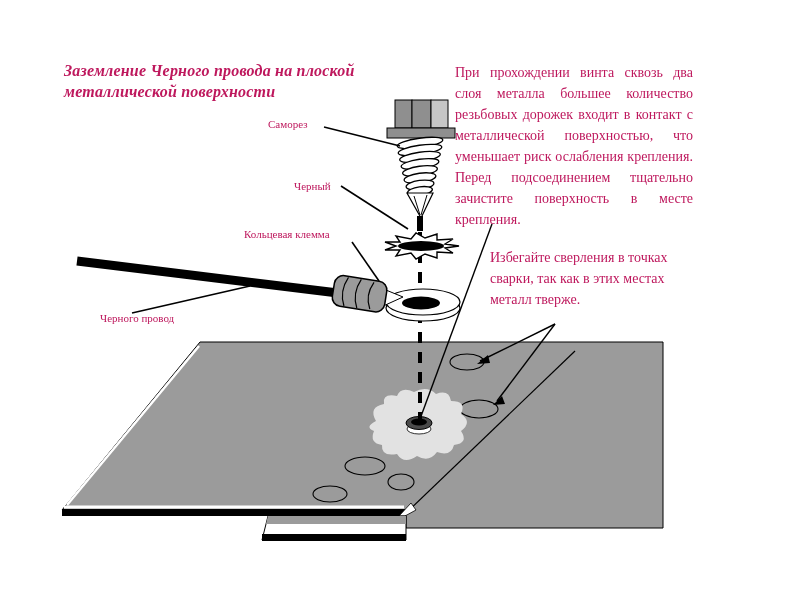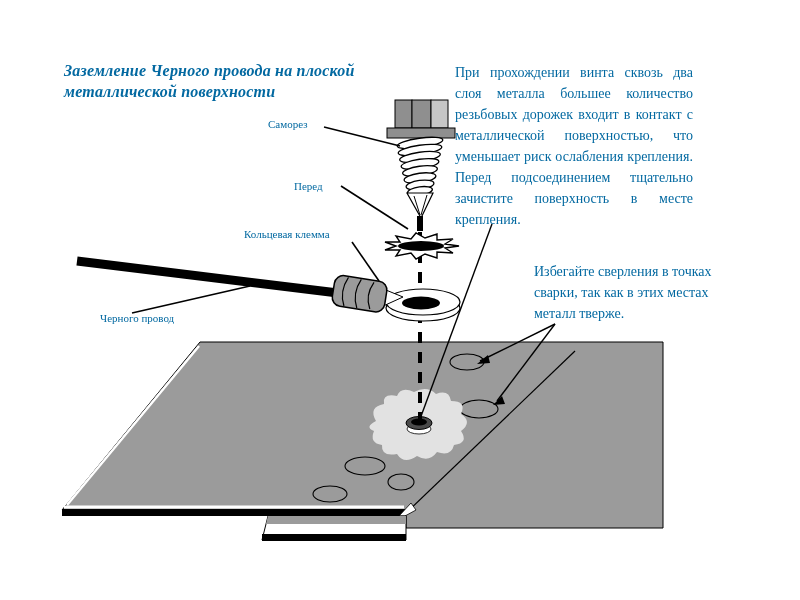--- a/index.html
+++ b/index.html
@@ -1,29 +1,29 @@
 <!DOCTYPE html>
 <html><head>
 <meta charset="utf-8">
 <style>
   html,body { margin:0; padding:0; background:#fff; }
   .canvas {
     position:relative; width:800px; height:600px; background:#fff;
-    font-family:"Liberation Serif", serif; color:#0369a1; overflow:hidden;
+    font-family:"Liberation Serif", serif; color:#be185d; overflow:hidden;
   }
   .canvas svg { position:absolute; left:0; top:0; }
   .txt { position:absolute; }
   .title {
     left:64px; top:60px; width:362px;
     font-size:16px; line-height:21px; font-weight:bold; font-style:italic;
     letter-spacing:0.2px;
   }
   .para { font-size:14px; line-height:21px; }
   .para-main { left:455px; top:62px; width:238px; text-align:justify; text-align-last:left; }
-  .para-warning { left:490px; top:261px; width:200px;margin-left:44px; }
+  .para-warning { left:490px; top:247px; width:200px; }
   .lbl { position:absolute; font-size:11px; line-height:15px; white-space:nowrap; }
   .lbl-screw { left:268px; top:117px; }
   .lbl-washer { left:294px; top:179px; }
   .lbl-ring { left:244px; top:227px; }
   .lbl-wire { left:100px; top:311px; }
 </style>
 </head>
 <body>
 
 <div class="canvas">
@@ -126,17 +126,17 @@
     </g>
   </svg>
 
   <div class="txt title">Заземление Черного провода на плоской металлической поверхности</div>
 
   <div class="txt para para-main">При прохождении винта сквозь два слоя металла большее количество резьбовых дорожек входит в контакт с металлической поверхностью, что уменьшает риск ослабления крепления. Перед подсоединением тщательно зачистите поверхность в месте крепления.</div>
 
   <div class="txt para para-warning">Избегайте сверления в точках сварки, так как в этих местах металл тверже.</div>
 
   <div class="lbl lbl-screw">Саморез</div>
-  <div class="lbl lbl-washer">Перед</div>
+  <div class="lbl lbl-washer">Черный</div>
   <div class="lbl lbl-ring">Кольцевая клемма</div>
   <div class="lbl lbl-wire">Черного провод</div>
 
 </div>
 
 </body></html>

